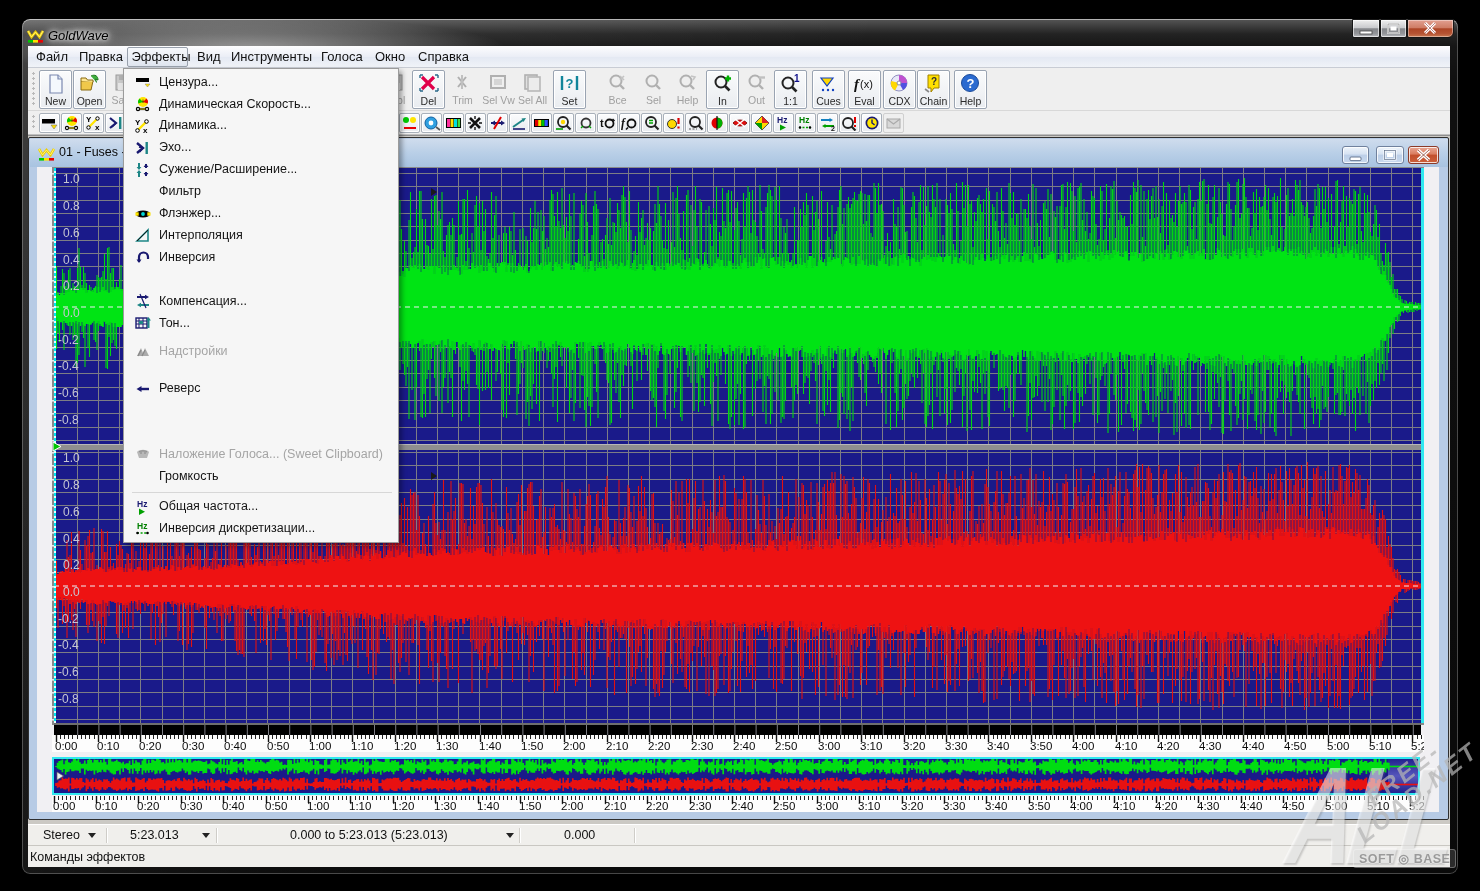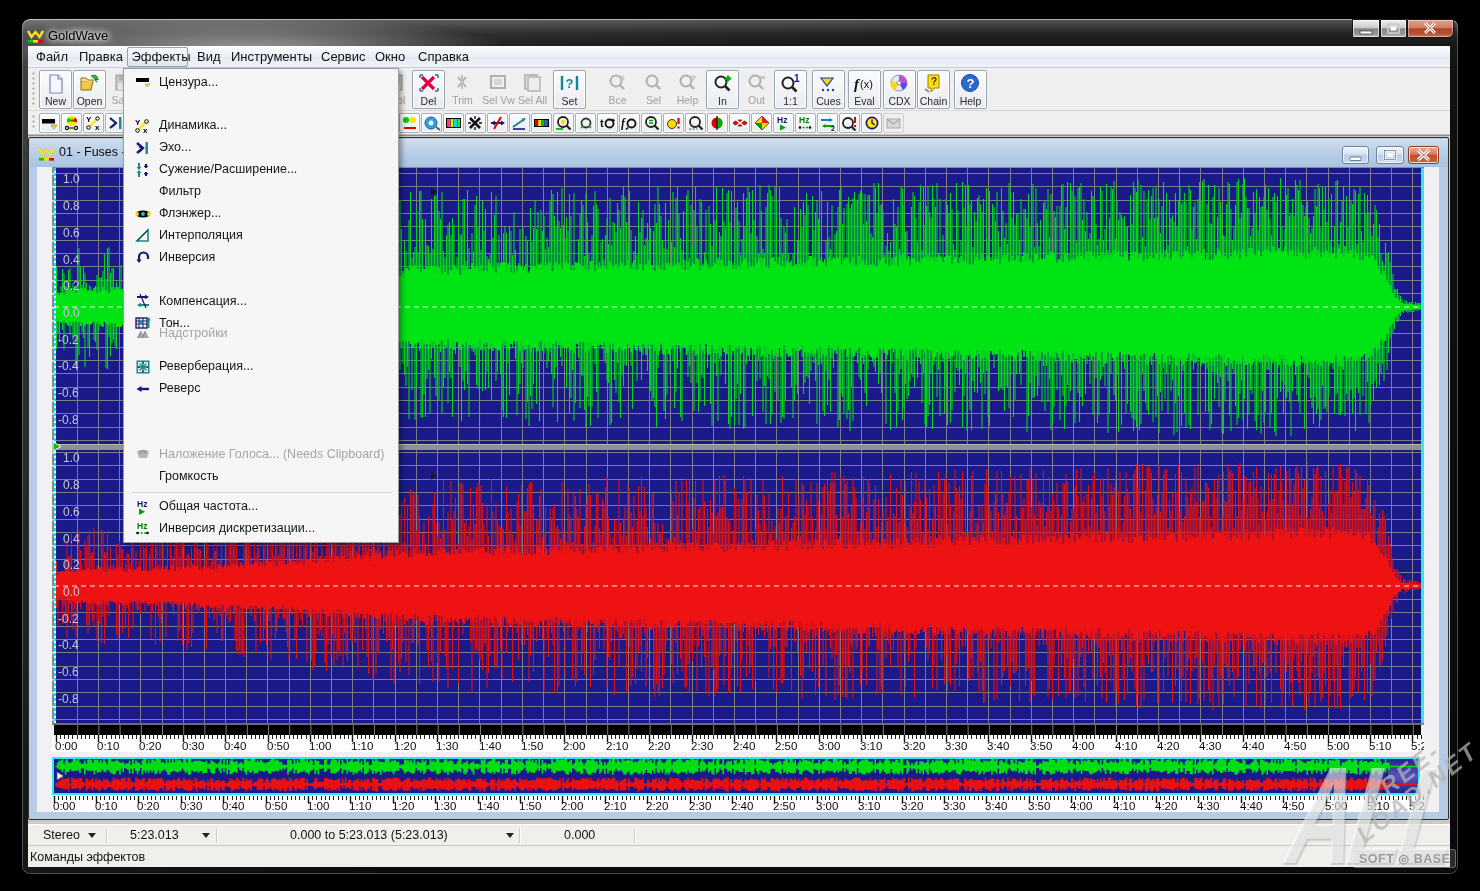--- a/index.html
+++ b/index.html
@@ -5,21 +5,21 @@
  font-family:"Liberation Sans",sans-serif}
 .abs{position:absolute}
 #win{position:absolute;left:22px;top:19px;width:1436px;height:855px;border-radius:8px;
  background:
   radial-gradient(ellipse 340px 42px at 230px 30px, rgba(255,255,255,.5), rgba(255,255,255,.15) 55%, rgba(255,255,255,0) 75%),
   linear-gradient(120deg, rgba(255,255,255,.20) 0%, rgba(255,255,255,.06) 22%, rgba(255,255,255,0) 45%),
   linear-gradient(180deg,#565656 0px,#3a3a3a 8px,#232323 15px,#161616 27px,#101010 60px,#0a0a0a 100%);
  box-shadow:inset 0 0 0 1px rgba(255,255,255,.25), inset 0 1px 0 rgba(255,255,255,.4);}
 #client{position:absolute;left:6px;top:27px;width:1422px;height:821px;background:#ececec;}
 #titletxt{position:absolute;left:26px;top:9px;font-size:13px;color:#000;
- text-shadow:0 0 4px #fff,0 0 8px #fff,0 0 12px rgba(255,255,255,.8);}
+ text-shadow:0 0 4px #fff,0 0 8px #fff,0 0 12px rgba(255,255,255,.8);font-style:italic;}
 #gwicon{position:absolute;left:5px;top:10px}
 .capbtn{position:absolute;top:0px;height:19px;border:1px solid #161616;
  background:linear-gradient(#efefef 0%,#c9cacd 45%,#84868a 52%,#939599 80%,#b9bbbf 100%);
  box-shadow:inset 0 0 0 1px rgba(255,255,255,.6);border-radius:0 0 2px 2px}
 .capbtn.close{background:linear-gradient(#e6a untouched,#000);background:linear-gradient(#e2a091 0%,#cf7d66 45%,#ad4526 52%,#b55433 80%,#c97a52 100%);
  box-shadow:inset 0 0 0 1px rgba(255,255,255,.4);border-bottom-right-radius:6px;}
 #menubar{position:absolute;left:28px;top:46px;width:1422px;height:22px;
  background:linear-gradient(#fdfdfe,#ebeef6 50%,#e4e9f3 55%,#f0f3f8);
  border-bottom:1px solid #c8ccd4;font-size:13px;color:#111;}
 .mitem{position:absolute;top:3px;height:17px;line-height:16px;}
@@ -97,21 +97,21 @@
       </svg></div>
     <div id="client"></div>
   </div>
 <div id="menubar">
     <div id="effsel"></div>
     <div class="mitem" style="left:8px">Файл</div>
     <div class="mitem" style="left:51px">Правка</div>
     <div class="mitem" style="left:103.5px">Эффекты</div>
     <div class="mitem" style="left:169px">Вид</div>
     <div class="mitem" style="left:203px">Инструменты</div>
-    <div class="mitem" style="left:293px">Сервис</div>
+    <div class="mitem" style="left:293px">Голоса</div>
     <div class="mitem" style="left:347px">Окно</div>
     <div class="mitem" style="left:390px">Справка</div>
   </div>
 <div id="tb1">
     <div class="grip"></div>
     <div class="tbtn en" style="left:11px">
       <div class="ic"><svg width="24" height="22" viewBox="0 0 24 22" xmlns="http://www.w3.org/2000/svg">
           <path d="M6 2h8l4 4v14H6z" fill="#f4f8fd" stroke="#7a88b0" stroke-width="1.2"></path>
           <path d="M14 2v4h4" fill="#dde6f5" stroke="#7a88b0" stroke-width="1.2"></path>
         </svg></div>
@@ -702,20 +702,32 @@
     <div class="abs" style="left:2px;top:4px">Команды эффектов</div>
   </div>
 <div id="dropmenu">
     <div class="ditem" style="top:2.6px">
       <span class="dicon"><svg width="16" height="16" viewBox="0 0 16 16" xmlns="http://www.w3.org/2000/svg">
           <rect x="1" y="4" width="13" height="4" fill="#000"></rect>
           <path d="M10 10h5l-2.5 3z" fill="#ffe000" stroke="#888" stroke-width="0.5"></path>
         </svg></span>
       <span class="txt">Цензура...</span>
     </div>
+    <div class="ditem" style="top:24.5px">
+      <span class="dicon"><svg width="16" height="16" viewBox="0 0 16 16" xmlns="http://www.w3.org/2000/svg">
+          <circle cx="8" cy="6" r="5" fill="#ffe500"></circle>
+          <path d="M3.2 7.5 A5 5 0 0 1 4.5 2.5 L8 6z" fill="#00c800"></path>
+          <path d="M12.8 7.5 A5 5 0 0 0 11.5 2.5 L8 6z" fill="#e80000"></path>
+          <path d="M7.4 6.5l.6-4 .6 4z" fill="#000"></path>
+          <circle cx="3" cy="13" r="1.6" fill="none" stroke="#000" stroke-width="1.2"></circle>
+          <circle cx="12" cy="13" r="1.6" fill="none" stroke="#000" stroke-width="1.2"></circle>
+          <rect x="4.5" y="12.2" width="6" height="1.6" fill="#ffe500" stroke="#000" stroke-width="0.6"></rect>
+        </svg></span>
+      <span class="txt">Динамическая Скорость...</span>
+    </div>
     <div class="ditem" style="top:46.4px">
       <span class="dicon"><svg width="16" height="16" viewBox="0 0 16 16" xmlns="http://www.w3.org/2000/svg">
           <text x="0" y="7" font-family="Liberation Sans" font-size="8" font-weight="bold" fill="#000">Y</text>
           <text x="8" y="15" font-family="Liberation Sans" font-size="8" font-weight="bold" fill="#000">x</text>
           <path d="M2 13 L12 3" stroke="#ffe500" stroke-width="2.4"></path>
           <circle cx="2.5" cy="12.5" r="1.8" fill="#fff" stroke="#000" stroke-width="1"></circle>
           <circle cx="11.5" cy="3.5" r="1.8" fill="#fff" stroke="#000" stroke-width="1"></circle>
         </svg></span>
       <span class="txt">Динамика...</span>
     </div>
@@ -776,51 +788,42 @@
     <div class="ditem" style="top:243.5px">
       <span class="dicon"><svg width="16" height="16" viewBox="0 0 16 16" xmlns="http://www.w3.org/2000/svg">
           <rect x="1" y="3" width="11" height="10" fill="none" stroke="#191970" stroke-width="1.4"></rect>
           <path d="M1 6h11M1 9h11M4 3v10M8 3v10" stroke="#191970" stroke-width="1"></path>
           <rect x="4" y="6" width="4" height="3" fill="#1d8686"></rect>
           <path d="M13.5 13V5" stroke="#1d8686" stroke-width="2"></path>
           <path d="M13.5 2l-2.4 3.6h4.8z" fill="#1d8686"></path>
         </svg></span>
       <span class="txt">Тон...</span>
     </div>
-    <div class="ditem dis" style="top:254px">
+    <div class="ditem dis" style="top:272px">
       <span class="dicon"><svg width="16" height="16" viewBox="0 0 16 16" xmlns="http://www.w3.org/2000/svg">
           <path d="M2 12 L6 4 8 9 10 4 14 12z" fill="#aaa"></path>
           <path d="M3 12l3-6M7 12l3-6" stroke="#888" stroke-width="1.2"></path>
         </svg></span>
       <span class="txt">Надстройки</span>
-    </div>
-    <div class="ditem" style="top:287.3px">
-      <span class="dicon"><svg width="16" height="16" viewBox="0 0 16 16" xmlns="http://www.w3.org/2000/svg">
-          <rect x="1.5" y="1.5" width="13" height="13" fill="#1d8686"></rect>
-          <rect x="3" y="3" width="10" height="10" fill="#eef6f6"></rect>
-          <path d="M8 3.5v9M3.5 8h9M4.5 4.5l7 7M11.5 4.5l-7 7" stroke="#1d8686" stroke-width="1.3"></path>
-          <path d="M8 2.2l1.6 2.4H6.4zM8 13.8l1.6-2.4H6.4zM2.2 8l2.4-1.6v3.2zM13.8 8l-2.4-1.6v3.2z" fill="#10407a"></path>
-        </svg></span>
-      <span class="txt">Реверберация...</span>
     </div>
     <div class="ditem" style="top:309.2px">
       <span class="dicon"><svg width="16" height="16" viewBox="0 0 16 16" xmlns="http://www.w3.org/2000/svg">
           <path d="M14 8H5" stroke="#191970" stroke-width="2.4"></path>
           <path d="M1.5 8l5-3v6z" fill="#191970"></path>
         </svg></span>
       <span class="txt">Реверс</span>
     </div>
     <div class="ditem dis" style="top:374.9px">
       <span class="dicon"><svg width="16" height="16" viewBox="0 0 16 16" xmlns="http://www.w3.org/2000/svg">
           <path d="M2 6c2-3 10-3 12 0l-2 6H4z" fill="#b8b8b8"></path>
           <path d="M4 6c1.5-1.5 6.5-1.5 8 0" stroke="#888" fill="none"></path>
           <circle cx="6" cy="7" r="1" fill="#999"></circle>
           <circle cx="10" cy="7" r="1" fill="#999"></circle>
         </svg></span>
-      <span class="txt">Наложение Голоса... (Needs Clipboard)</span>
+      <span class="txt">Наложение Голоса... (Sweet Clipboard)</span>
     </div>
     <div class="ditem" style="top:396.8px">
       <span class="txt">Громкость</span>
       <span class="darrow"></span>
     </div>
     <div class="dsep" style="top:422.7px"></div>
     <div class="ditem" style="top:427.3px">
       <span class="dicon"><svg width="16" height="16" viewBox="0 0 16 16" xmlns="http://www.w3.org/2000/svg">
           <text x="2" y="8" font-family="Liberation Sans" font-size="8.5" font-weight="bold" fill="#191970">Hz</text>
           <path d="M4 9.5l6 3.2-6 3.2z" fill="#00a000"></path>

